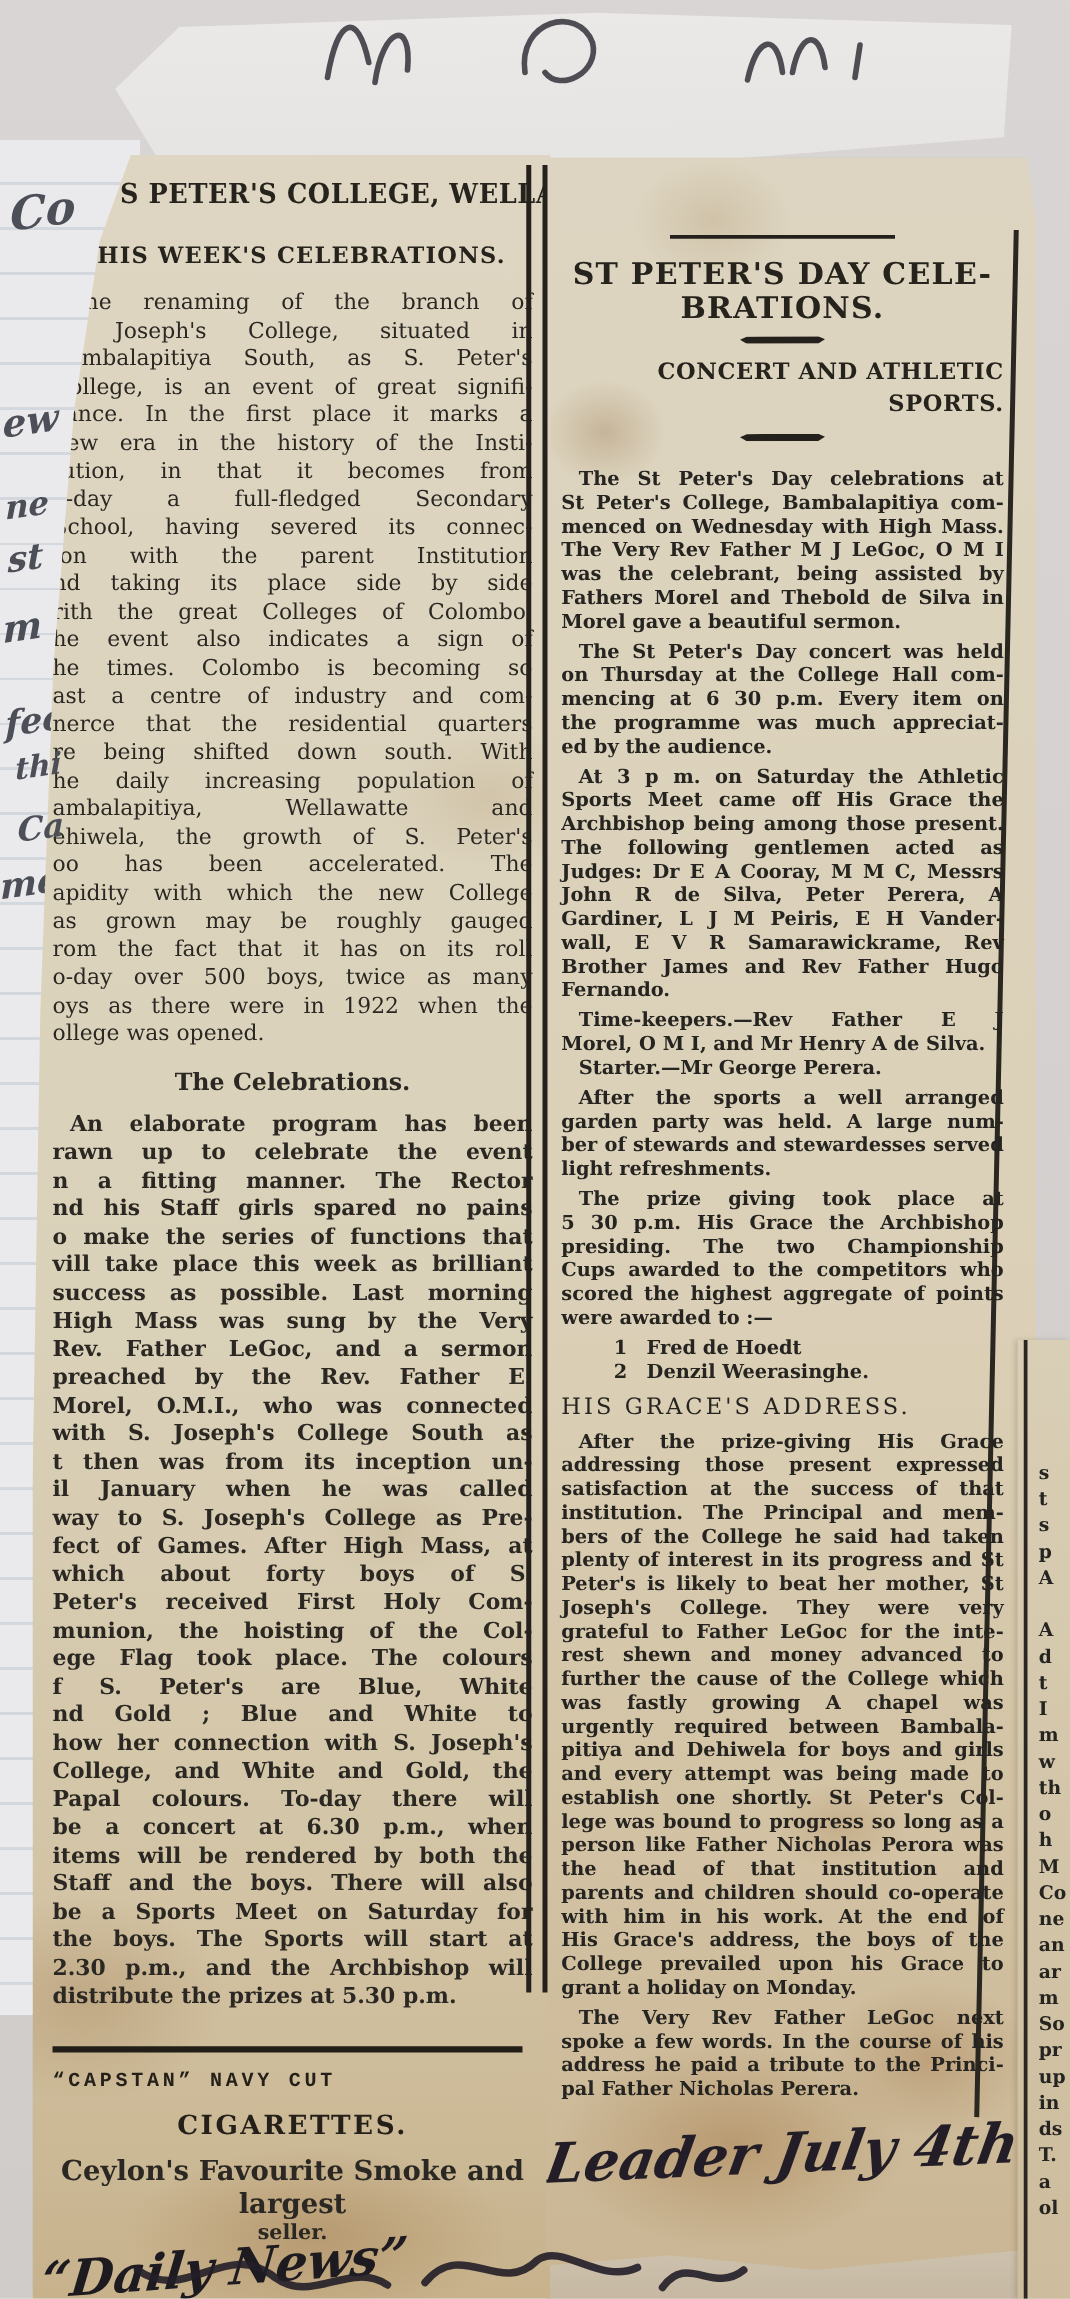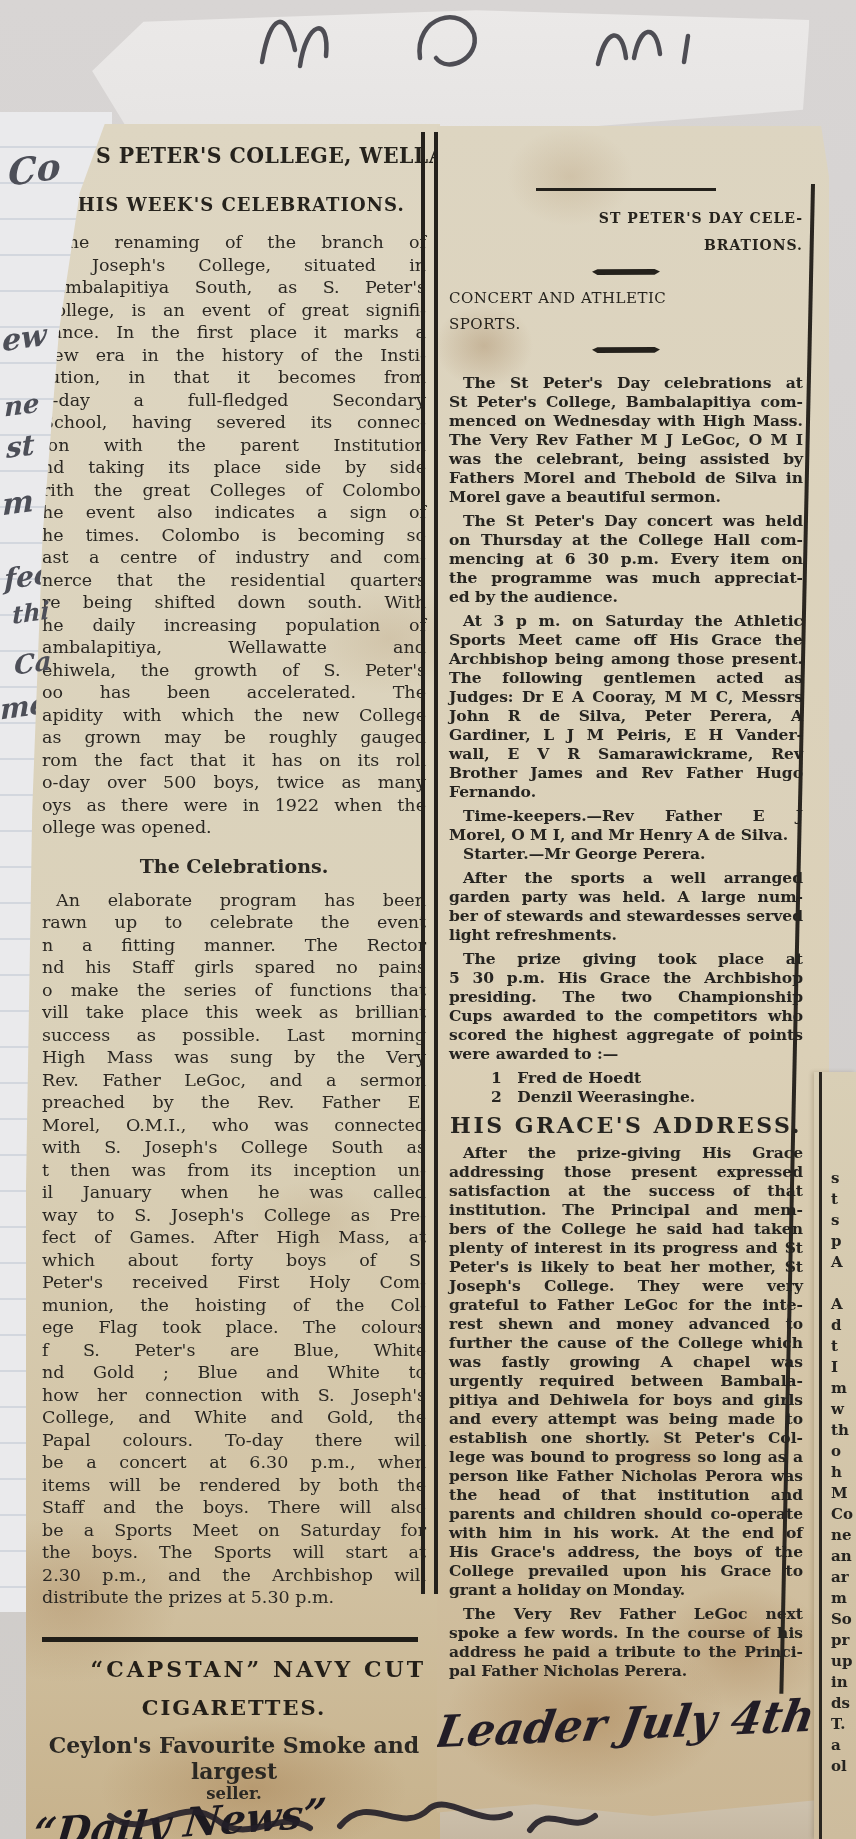--- a/index.html
+++ b/index.html
@@ -51,21 +51,21 @@
     font-size:22px;font-weight:bold;letter-spacing:.5px;white-space:nowrap;
     transform:scaleX(.93);transform-origin:left center;color:#26231d;
   }
   .lc-subhead{margin-top:26px;text-align:center;font-size:18px;font-weight:bold;letter-spacing:1px;color:#26231d;}
   .lc-body{margin-top:16px;font-size:17.5px;line-height:22.5px;}
   .lc-sub2{margin:16px 0 12px;text-align:center;font-size:19px;font-weight:bold;}
   .ln{text-align:justify;text-align-last:justify;}
   .ln.plain{text-align-last:left;}
   .ln.ind{text-indent:14px;}
   .ad-rule{height:5px;background:#211e18;margin:28px 8px 14px 0;}
-  .ad-line1{text-align:right;font-size:22px;font-weight:bold;letter-spacing:3px;color:#241f18;}
+  .ad-line1{text-align:left;font-size:16px;font-weight:bold;letter-spacing:3px;color:#241f18;font-family:Liberation Mono, monospace;}
   .ad-line2{text-align:center;font-size:21px;font-weight:bold;letter-spacing:2px;color:#241f18;margin-top:13px;}
   .ad-line3{margin-top:12px;text-align:center;font-size:22px;font-weight:bold;}
   .ad-line4{text-align:center;font-size:16.5px;font-weight:bold;}
   .hand-daily{
     margin:6px 0 0 -6px;
     font-size:40px;font-style:italic;font-weight:600;color:#1d1a20;
     transform:rotate(-4deg) skewX(-10deg);transform-origin:left top;white-space:nowrap;
   }
 
   
@@ -82,29 +82,29 @@
       radial-gradient(90px 70px at 34% 3%, rgba(150,110,60,.18), transparent 70%),
       radial-gradient(200px 120px at 38% 94%, rgba(155,108,55,.4), transparent 70%),
       radial-gradient(120px 90px at 78% 90%, rgba(150,100,50,.3), transparent 70%),
       radial-gradient(80px 50px at 60% 79%, rgba(150,100,50,.22), transparent 70%),
       linear-gradient(180deg,#ddd5c1 0%,#dbd0b7 55%,#d2c2a3 80%,#cab694 100%);
     clip-path:polygon(0 0,98% 0,100% 3%,100% 99%,55% 100%,25% 99.3%,0 99.8%);
     box-shadow:0 0 6px rgba(80,60,30,.25);
   }
   .rc-inner{position:absolute;left:12px;right:26px;top:0;}
   .rc-toprule{width:180px;height:3px;background:#24211c;margin:62px auto 14px;}
-  .rc-h1{text-align:right;font-size:14px;line-height:27px;font-weight:bold;letter-spacing:1px;color:#26231d;}
+  .rc-h1{text-align:center;font-size:24px;line-height:27px;font-weight:bold;letter-spacing:1px;color:#26231d;}
   .rc-deco{width:68px;height:6px;background:#24211c;margin:10px auto;
     clip-path:polygon(0 45%,8% 5%,92% 0,100% 40%,92% 95%,8% 100%);}
-  .rc-h2{text-align:left;font-size:15px;line-height:26px;font-weight:normal;letter-spacing:.5px;color:#26231d;}
+  .rc-h2{text-align:right;font-size:18px;line-height:26px;font-weight:bold;letter-spacing:.5px;color:#26231d;}
   .rc-body{margin-top:20px;font-size:15.5px;line-height:19px;font-weight:700;color:#262420;}
   .rc-para{margin-bottom:5px;}
   .winners{padding-left:42px;margin:2px 0 6px;}
   .winners .ln{text-align-last:left;}
-  .rc-sub2{margin:10px 0 8px;text-align:center;font-size:22px;font-weight:bold;letter-spacing:2.5px;}
+  .rc-sub2{margin:10px 0 8px;text-align:left;font-size:18px;font-weight:normal;letter-spacing:2.5px;}
   .rc-rule-right{
     position:absolute;right:14px;top:58px;width:4px;height:1510px;
     background:#2a2620;transform:rotate(1.2deg);transform-origin:top center;
   }
   .hand-leader{
     margin:26px 0 0 -8px;
     font-size:44px;font-style:italic;font-weight:600;color:#221d26;
     transform:rotate(-2.5deg) skewX(-12deg);transform-origin:left top;white-space:nowrap;
   }
 
@@ -180,21 +180,21 @@
         <div class="ln">ehiwela, the growth of S. Peter's</div>
         <div class="ln">oo has been accelerated. The</div>
         <div class="ln">apidity with which the new College</div>
         <div class="ln">as grown may be roughly gauged</div>
         <div class="ln">rom the fact that it has on its roll</div>
         <div class="ln">o-day over 500 boys, twice as many</div>
         <div class="ln">oys as there were in 1922 when the</div>
         <div class="ln plain">ollege was opened.</div>
       </div>
     <div class="lc-sub2">The Celebrations.</div>
-    <div class="lc-body" style="margin-top:4px;">
+    <div class="lc-body" style="margin-top:4px;font-weight:bold;">
         <div class="ln ind">An elaborate program has been</div>
         <div class="ln">rawn up to celebrate the event</div>
         <div class="ln">n a fitting manner. The Rector</div>
         <div class="ln">nd his Staff girls spared no pains</div>
         <div class="ln">o make the series of functions that</div>
         <div class="ln">vill take place this week as brilliant</div>
         <div class="ln">success as possible. Last morning</div>
         <div class="ln">High Mass was sung by the Very</div>
         <div class="ln">Rev. Father LeGoc, and a sermon</div>
         <div class="ln">preached by the Rev. Father E.</div>

